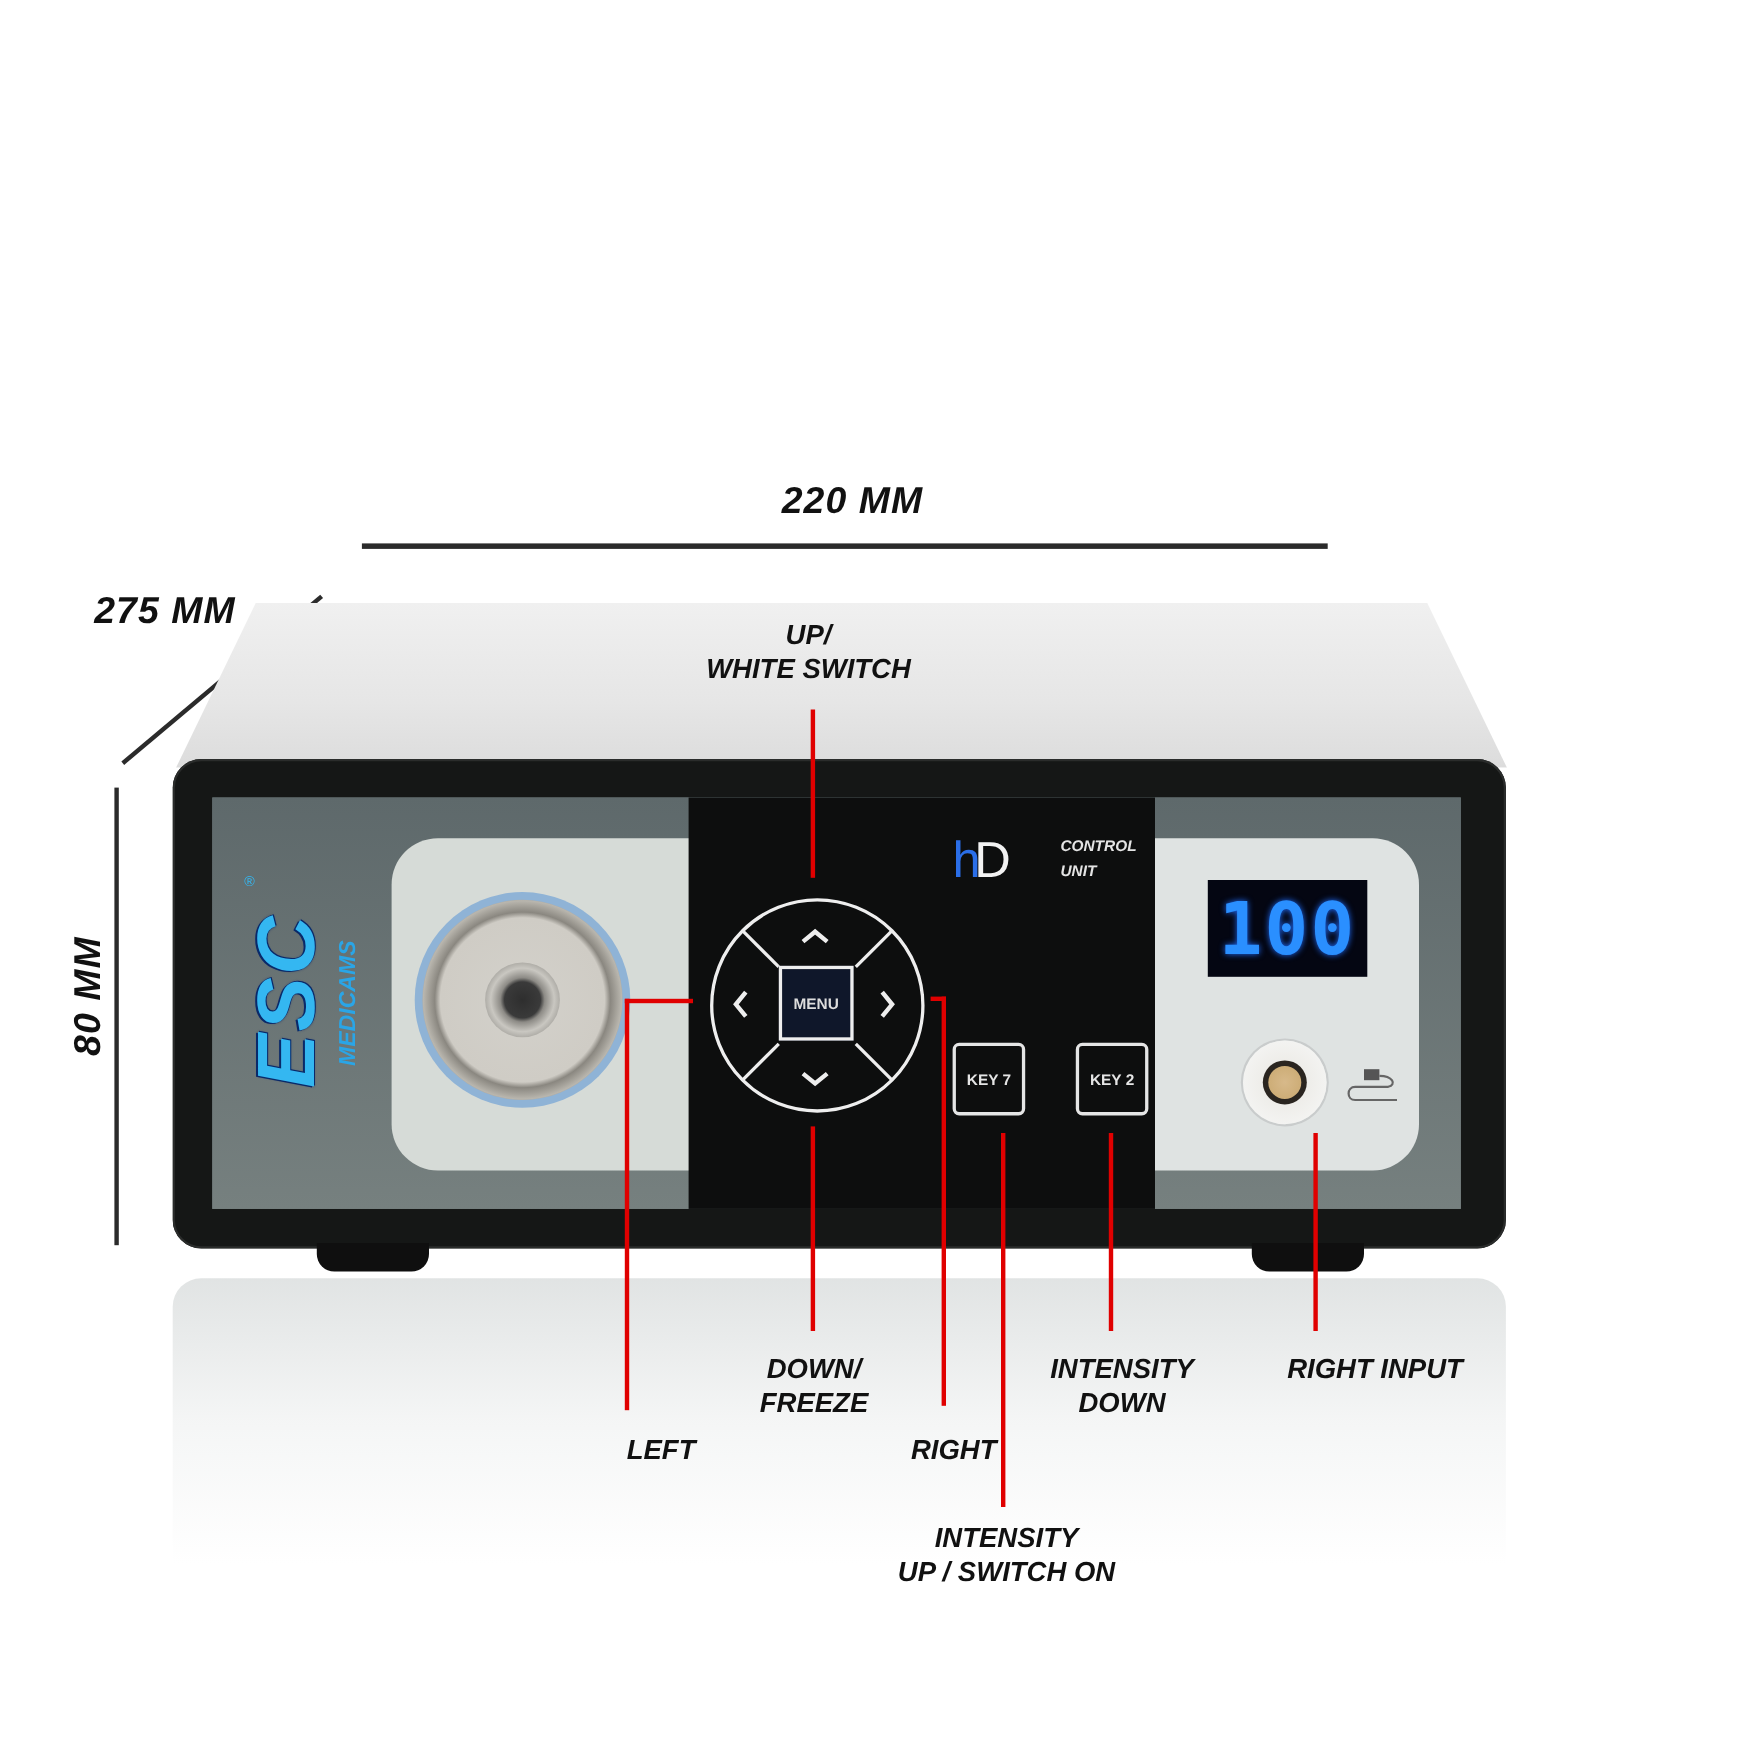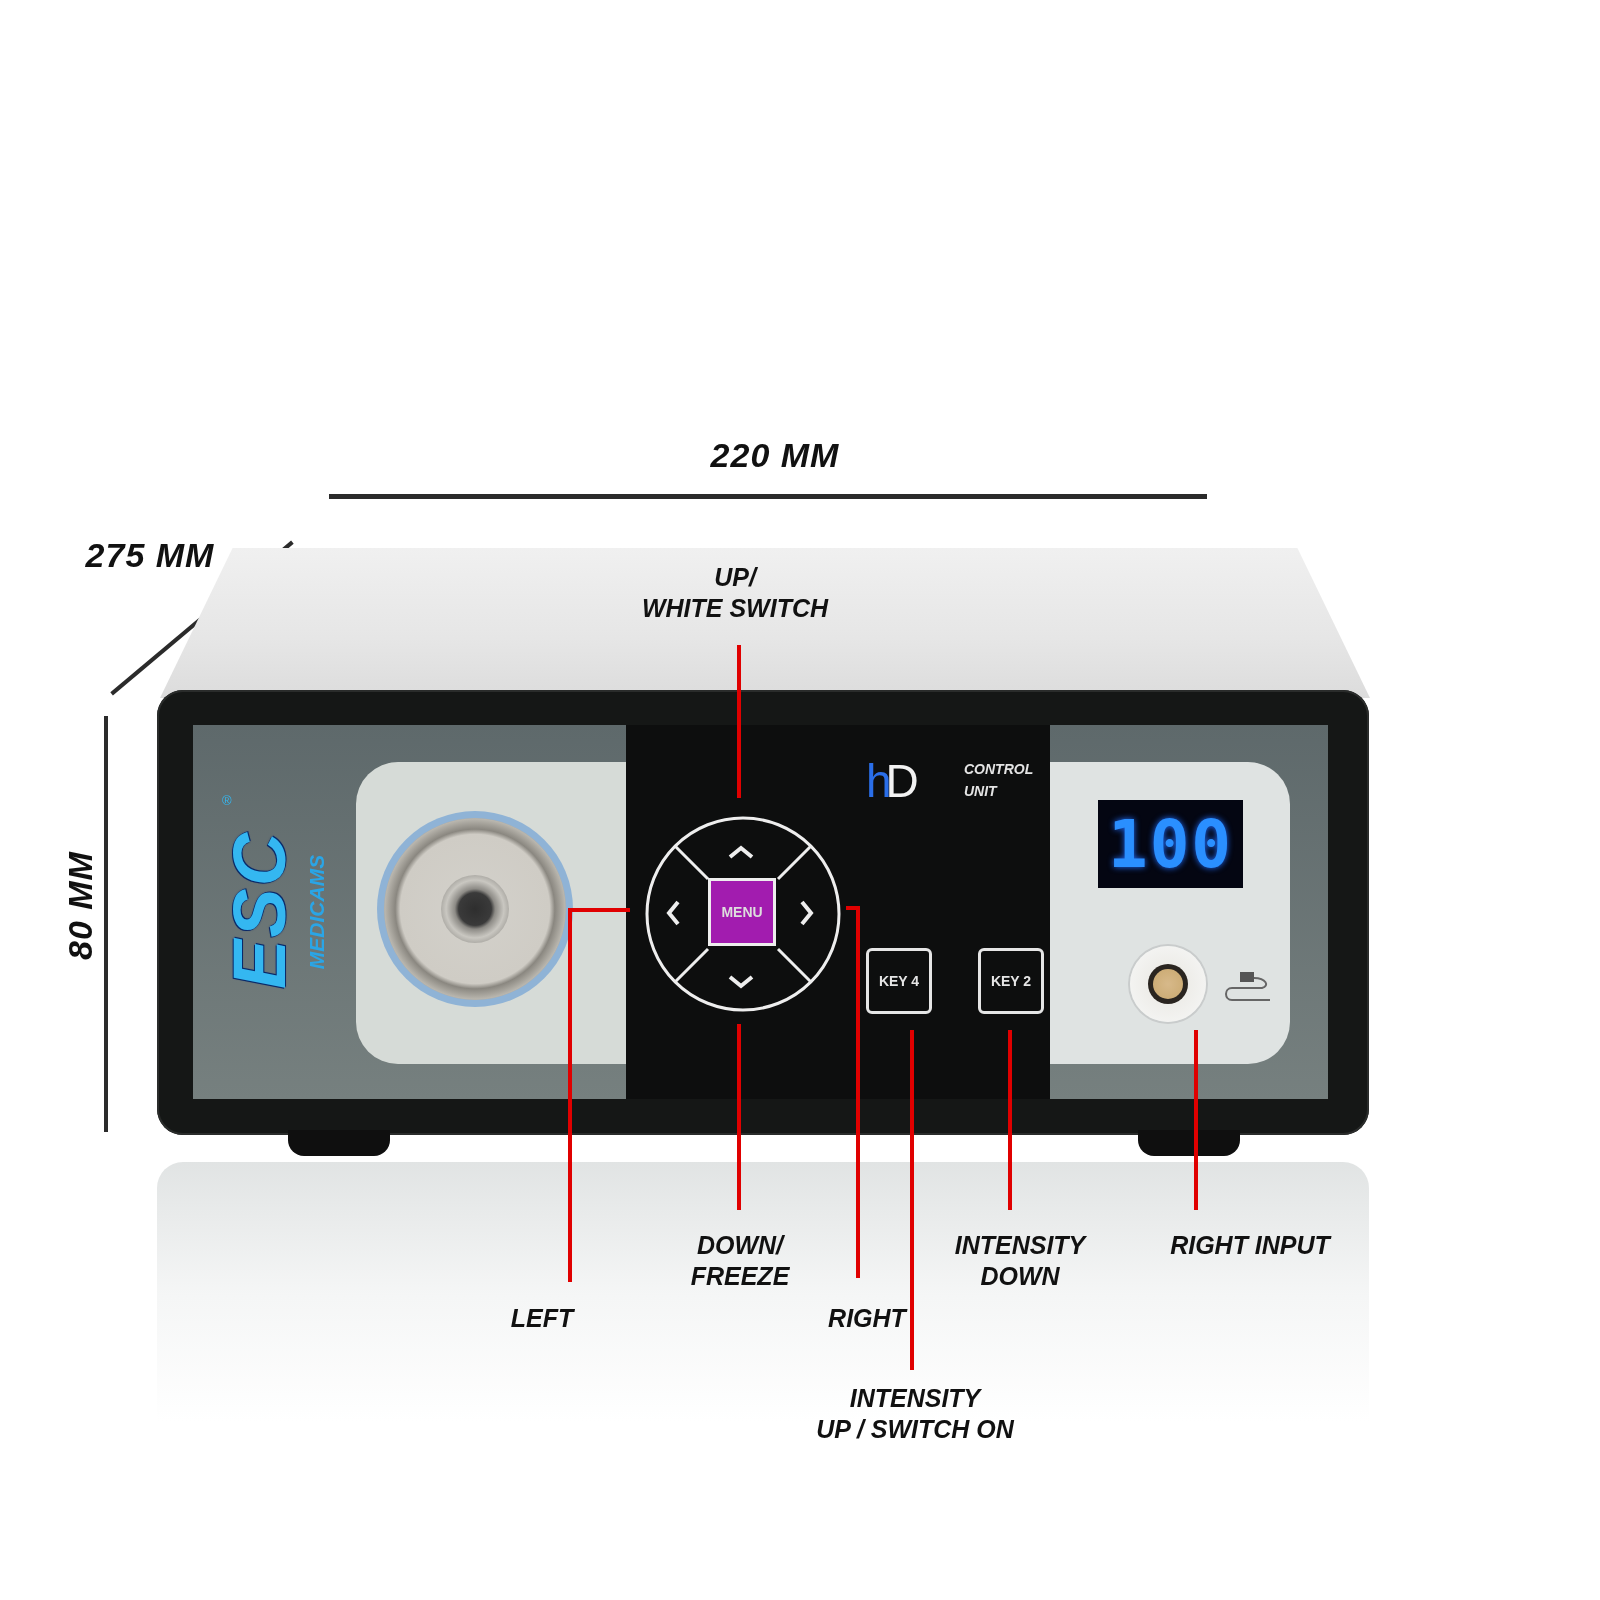--- a/index.html
+++ b/index.html
@@ -27,21 +27,21 @@
     background:radial-gradient(circle,#2e2e2e 0%,#3a3a3a 34%,#8d8b86 42%,#c9c7c1 60%,#7c7a75 92%);}
   .esc{position:absolute;left:150px;top:880px;width:220px;height:60px;transform:rotate(-90deg);
     font-family:"Liberation Sans",sans-serif;font-weight:bold;font-size:74px;color:#34b7f1;letter-spacing:2px;
     text-shadow:0 0 2px #0a2a6a,1px 1px 0 #0a2a6a,-1px -1px 0 #0a2a6a;line-height:60px;text-align:center;font-style:italic;}
   .medicams{position:absolute;left:232px;top:900px;width:170px;height:24px;transform:rotate(-90deg);
     font-family:"Liberation Sans",sans-serif;font-weight:bold;font-size:21px;color:#2aa5e6;font-style:italic;text-align:center;line-height:24px;}
   .reg{position:absolute;left:222px;top:793px;font-size:13px;color:#34b7f1;}
   
   .dpad{position:absolute;left:644px;top:815px;width:198px;height:198px;}
   .menu-btn{position:absolute;left:708px;top:878px;width:68px;height:68px;border:3px solid #eee;box-sizing:border-box;
-    color:#ddd;font-size:14px;font-weight:bold;display:flex;align-items:center;justify-content:center;background:#a21caf;}
+    color:#ddd;font-size:14px;font-weight:bold;display:flex;align-items:center;justify-content:center;background:#0f172a;}
   .arrow{position:absolute;color:#eee;font-weight:bold;font-size:30px;line-height:30px;width:30px;text-align:center;font-family:"DejaVu Sans",sans-serif;}
   .keybtn{position:absolute;width:66px;height:66px;border:3px solid #e5e5e5;border-radius:6px;box-sizing:border-box;
     color:#e5e5e5;font-weight:bold;font-size:14px;display:flex;align-items:center;justify-content:center;}
   .hd-logo{position:absolute;left:866px;top:758px;}
   .hd{font-family:"Liberation Sans",sans-serif;font-weight:normal;font-size:46px;line-height:46px;letter-spacing:-6px;}
   .hd .h{color:#2a6ee8;} .hd .d{color:#f2f2f2;}
   .cu{position:absolute;left:952px;top:758px;color:#e4e4e4;font-size:14px;font-weight:bold;font-style:italic;line-height:22px;margin-left:12px;}
   .display{position:absolute;left:1098px;top:800px;width:145px;height:88px;background:#040612;}
   .display-val{position:absolute;left:0;top:0;width:100%;height:100%;display:flex;align-items:center;justify-content:center;
     color:#2a8fff;font-family:"DejaVu Sans Mono",monospace;font-size:66px;font-weight:bold;letter-spacing:2px;text-shadow:0 0 6px #1f6dff;}
@@ -113,21 +113,21 @@
         <polyline points="14,4 5,15 14,26" fill="none" stroke="#eee" stroke-width="4"></polyline>
       </svg>
   </div>
   <div class="arrow" style="left:798px;top:898px;width:18px;">
     <svg width="18" height="30" viewBox="0 0 18 30">
         <polyline points="4,4 13,15 4,26" fill="none" stroke="#eee" stroke-width="4"></polyline>
       </svg>
   </div>
   <div class="menu-btn">MENU</div>
 
-  <div class="keybtn" style="left:866px;top:948px;">KEY 4</div>
+  <div class="keybtn" style="left:866px;top:948px;">KEY 7</div>
   <div class="keybtn" style="left:959px;top:948px;margin-left:19px;">KEY 2</div>
 
   <div class="display">
     <div class="display-val">100</div>
   </div>
 
   <div class="connector"></div>
   <div class="conn-inner"></div>
   <div class="conn-pins"></div>
   <svg class="cable-icon" viewBox="0 0 50 36">
@@ -152,21 +152,21 @@
 <div class="redline" style="left:1194px;top:1030px;width:4px;height:180px;"></div>
 
 <div class="lbl calltxt" style="left:600px;top:562px;width:270px;">
   <div>UP/</div>
   <div>WHITE SWITCH</div>
 </div>
 <div class="lbl calltxt" style="left:660px;top:1230px;width:160px;">
   <div>DOWN/</div>
   <div>FREEZE</div>
 </div>
-<div class="lbl calltxt" style="left:492px;top:1303px;width:100px;font-style:italic;">LEFT</div>
+<div class="lbl calltxt" style="left:551px;top:1303px;width:100px;font-style:italic;">LEFT</div>
 <div class="lbl calltxt" style="left:812px;top:1303px;width:110px;">RIGHT</div>
 <div class="lbl calltxt" style="left:930px;top:1230px;width:180px;">
   <div>INTENSITY</div>
   <div>DOWN</div>
 </div>
 <div class="lbl calltxt" style="left:1130px;top:1230px;width:240px;">RIGHT INPUT</div>
 <div class="lbl calltxt" style="left:790px;top:1383px;width:250px;">
   <div>INTENSITY</div>
   <div>UP / SWITCH ON</div>
 </div>

